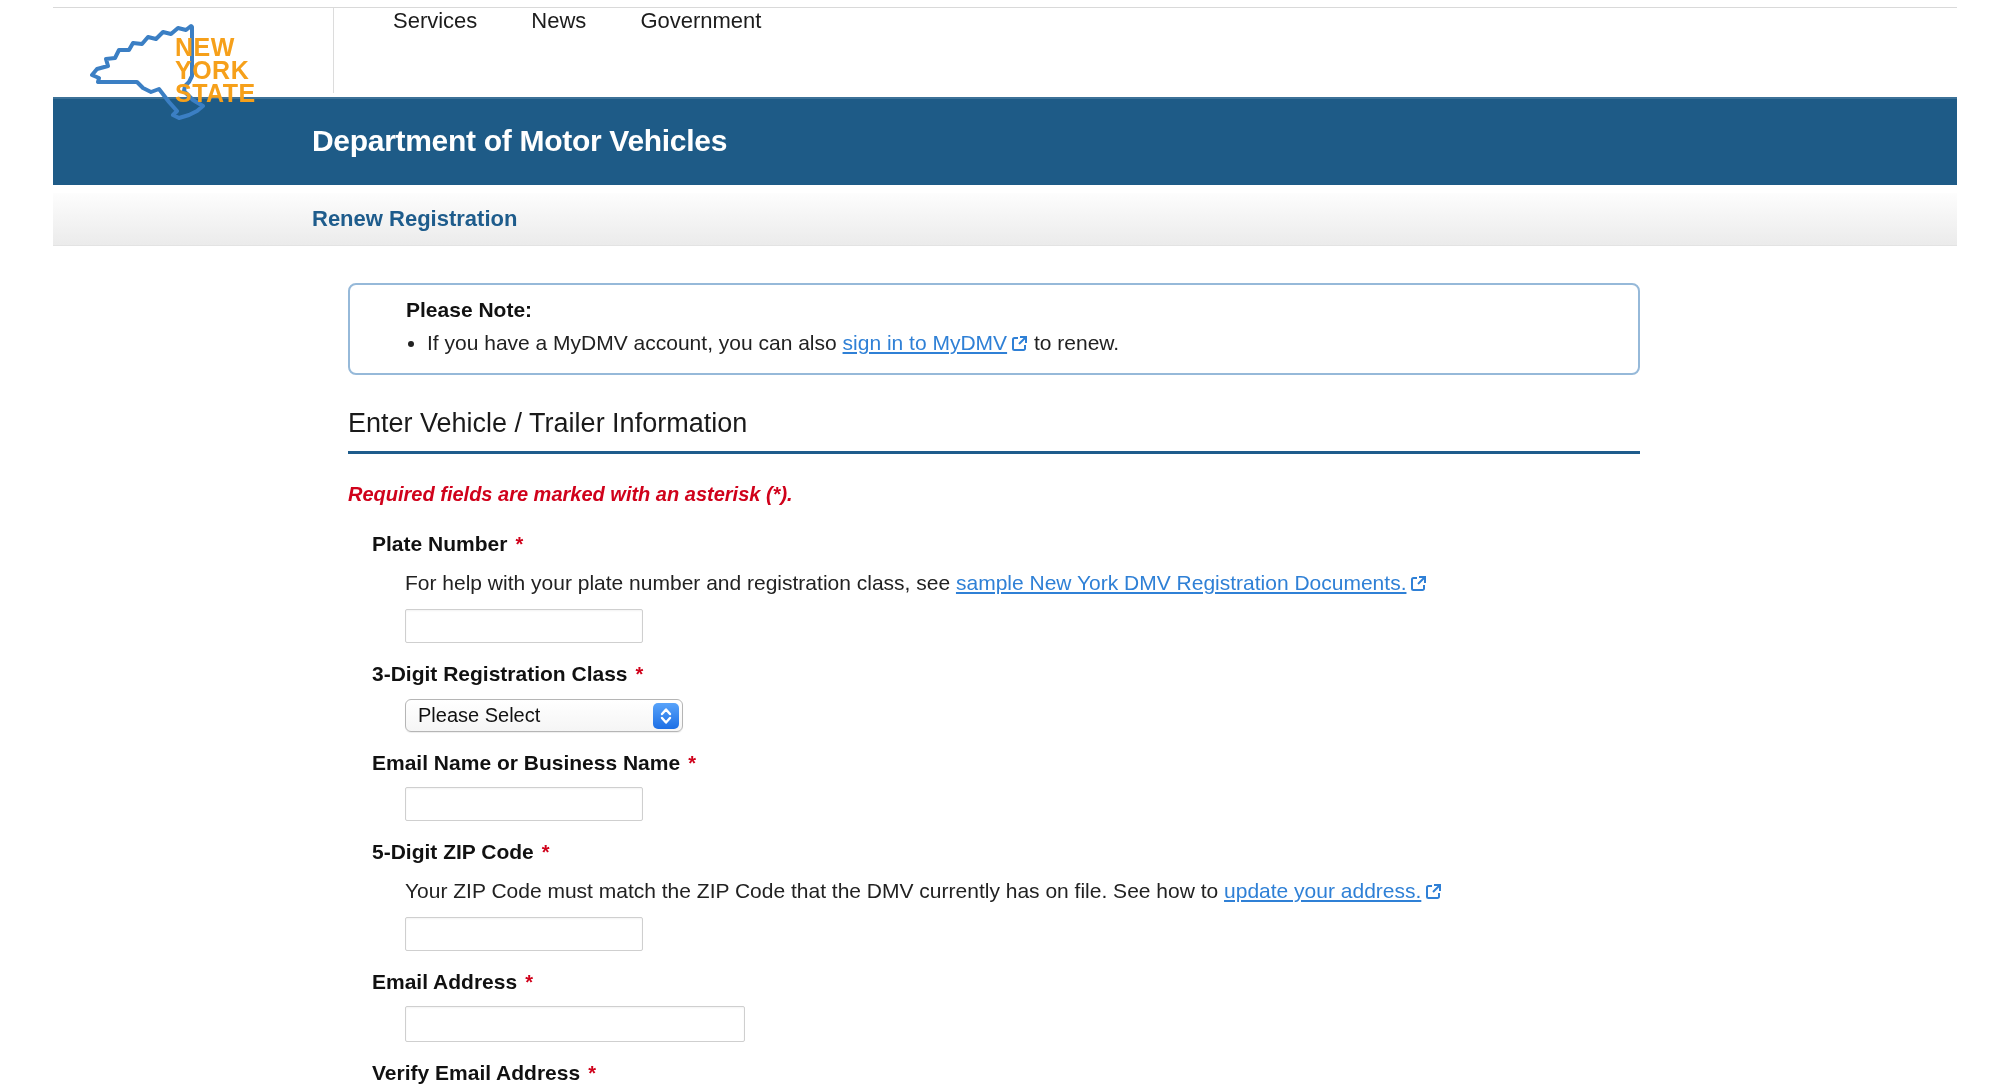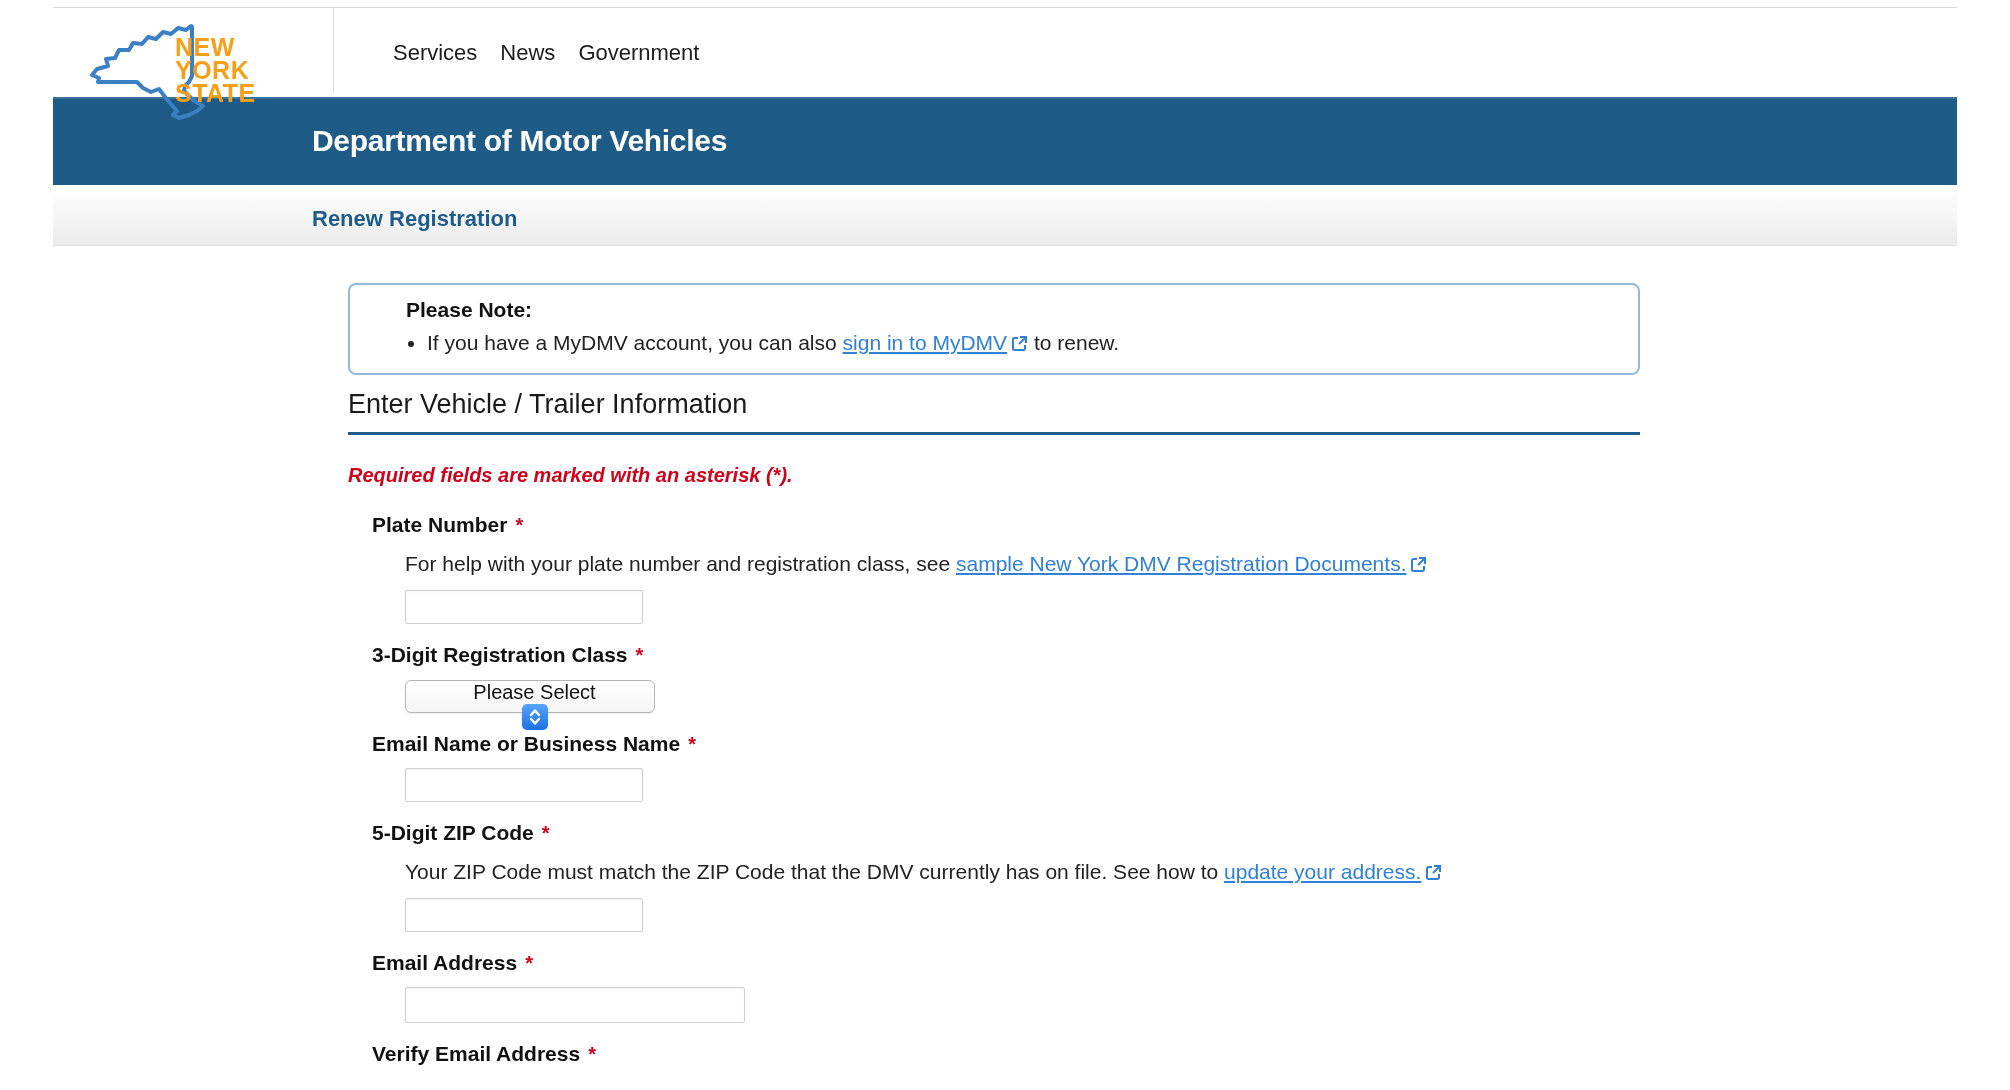--- a/index.html
+++ b/index.html
@@ -32,21 +32,21 @@
     font-size:25px;
     line-height:0.92;
     letter-spacing:0.5px;
   }
   .header-divider {
     position:absolute; left:280px; top:0; bottom:4px;
     width:1px; background:#dcdcdc;
   }
   .nav {
     position:absolute; left:340px; top:0; height:100%;
-    display:flex; align-items:center; gap:23px;
+    display:flex; gap:54px;
   }
   .nav-item {
     font-size:22px; color:#1c1c1c; font-weight:500;
     cursor:pointer; text-decoration:none;
   }
 
   
   .banner {
     margin:0 53px;
     height:88px;
@@ -86,21 +86,21 @@
   .note-heading { font-size:21px; font-weight:700; color:#111; }
   .note-list { margin:9px 0 0 0; padding-left:21px; list-style:disc; }
   .note-list li { font-size:21px; color:#222; }
 
   .link {
     color:#2f80d6; text-decoration:underline; cursor:pointer;
   }
   .ext-icon { display:inline-block; vertical-align:-2px; margin-left:4px; }
 
   .section-heading {
-    margin-top:14px;
+    margin-top:33px;
     font-size:27px; font-weight:500; color:#1a1a1a;
     padding-bottom:12px;
     border-bottom:3px solid #1e5c8c;
   }
   .required-note {
     margin-top:29px;
     color:#d0021b; font-size:20px; font-weight:700; font-style:italic;
   }
 
   .form { margin-top:26px; }
@@ -118,29 +118,28 @@
     background:#fff;
     box-shadow:inset 0 1px 2px rgba(0,0,0,0.05);
     font-family:"Liberation Sans", sans-serif;
     font-size:20px; padding:0 8px; color:#222;
     outline:none;
   }
   .text-input.wide { width:340px; height:36px; }
 
   .select {
     margin:13px 0 0 33px;
-    width:250px; height:33px;
+    width:278px; height:33px;
     border:1px solid #b5b5b5;
     border-radius:6px;
     background:linear-gradient(#ffffff, #f5f5f5);
     box-shadow:0 1px 1px rgba(0,0,0,0.07);
     display:flex; align-items:center; justify-content:space-between;
     padding:0 3px 0 12px;
     cursor:pointer;
-    flex-direction:column;
   }
   .select-text { font-size:20px; color:#111; }
   .select-btn {
     width:26px; height:26px; border-radius:5px;
     background:linear-gradient(#58a3fa, #1d6fe5);
     display:flex; align-items:center; justify-content:center;
     flex:0 0 auto;
   }
 </style>
 </head>

